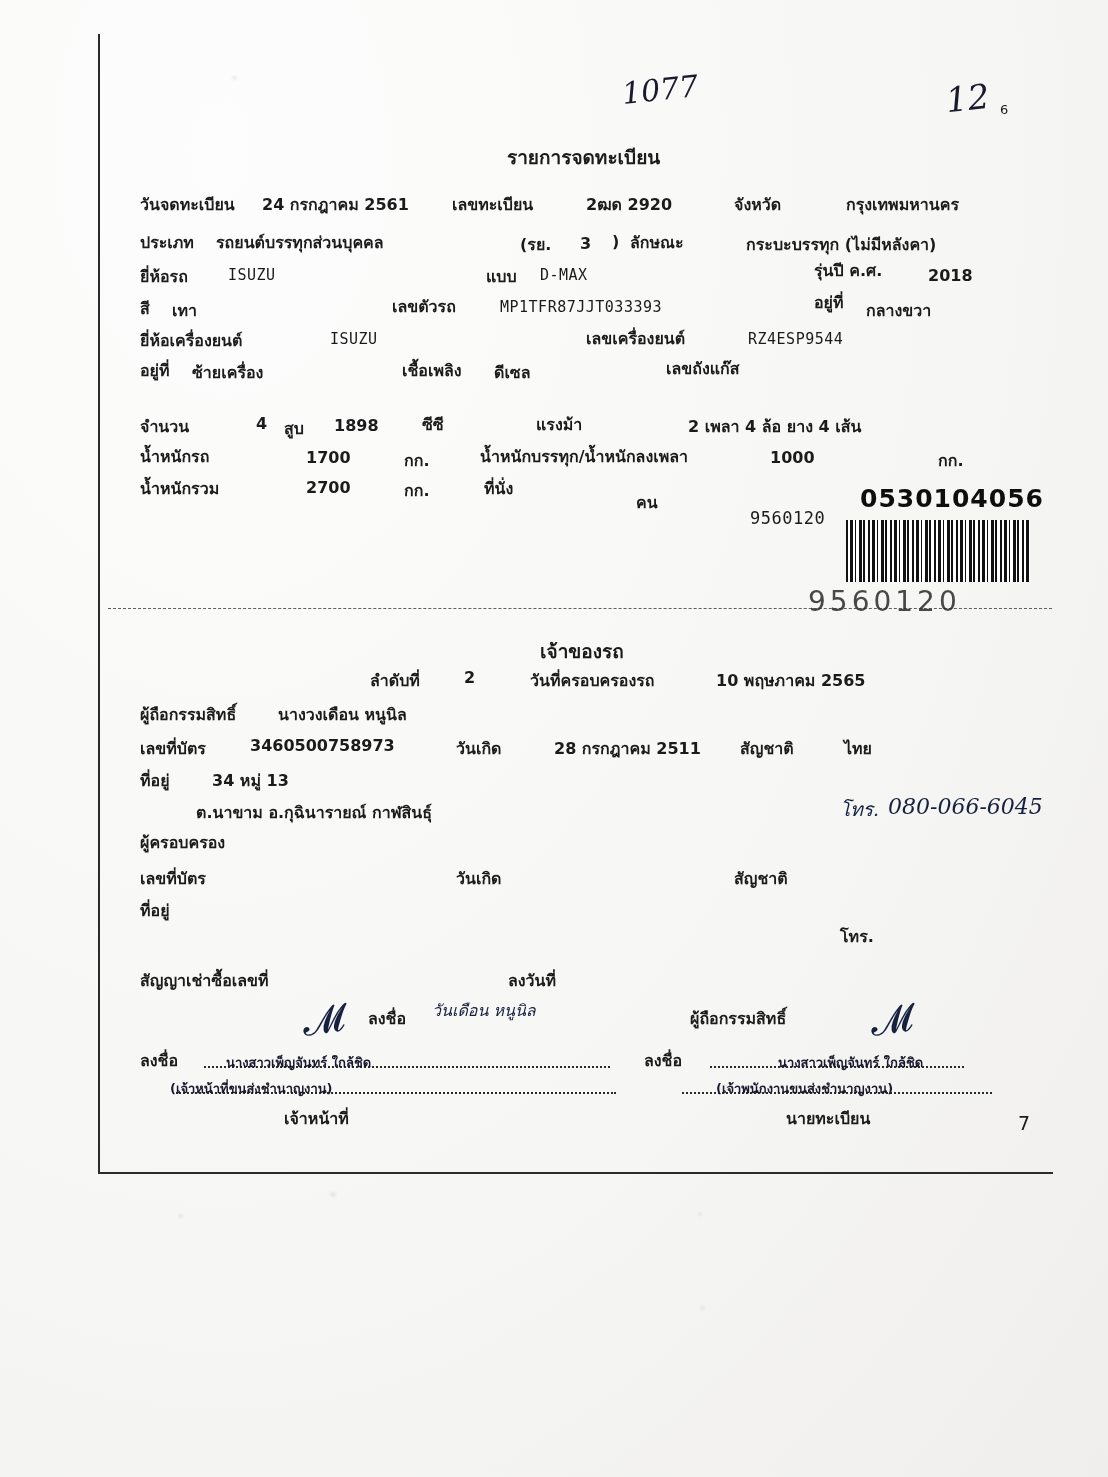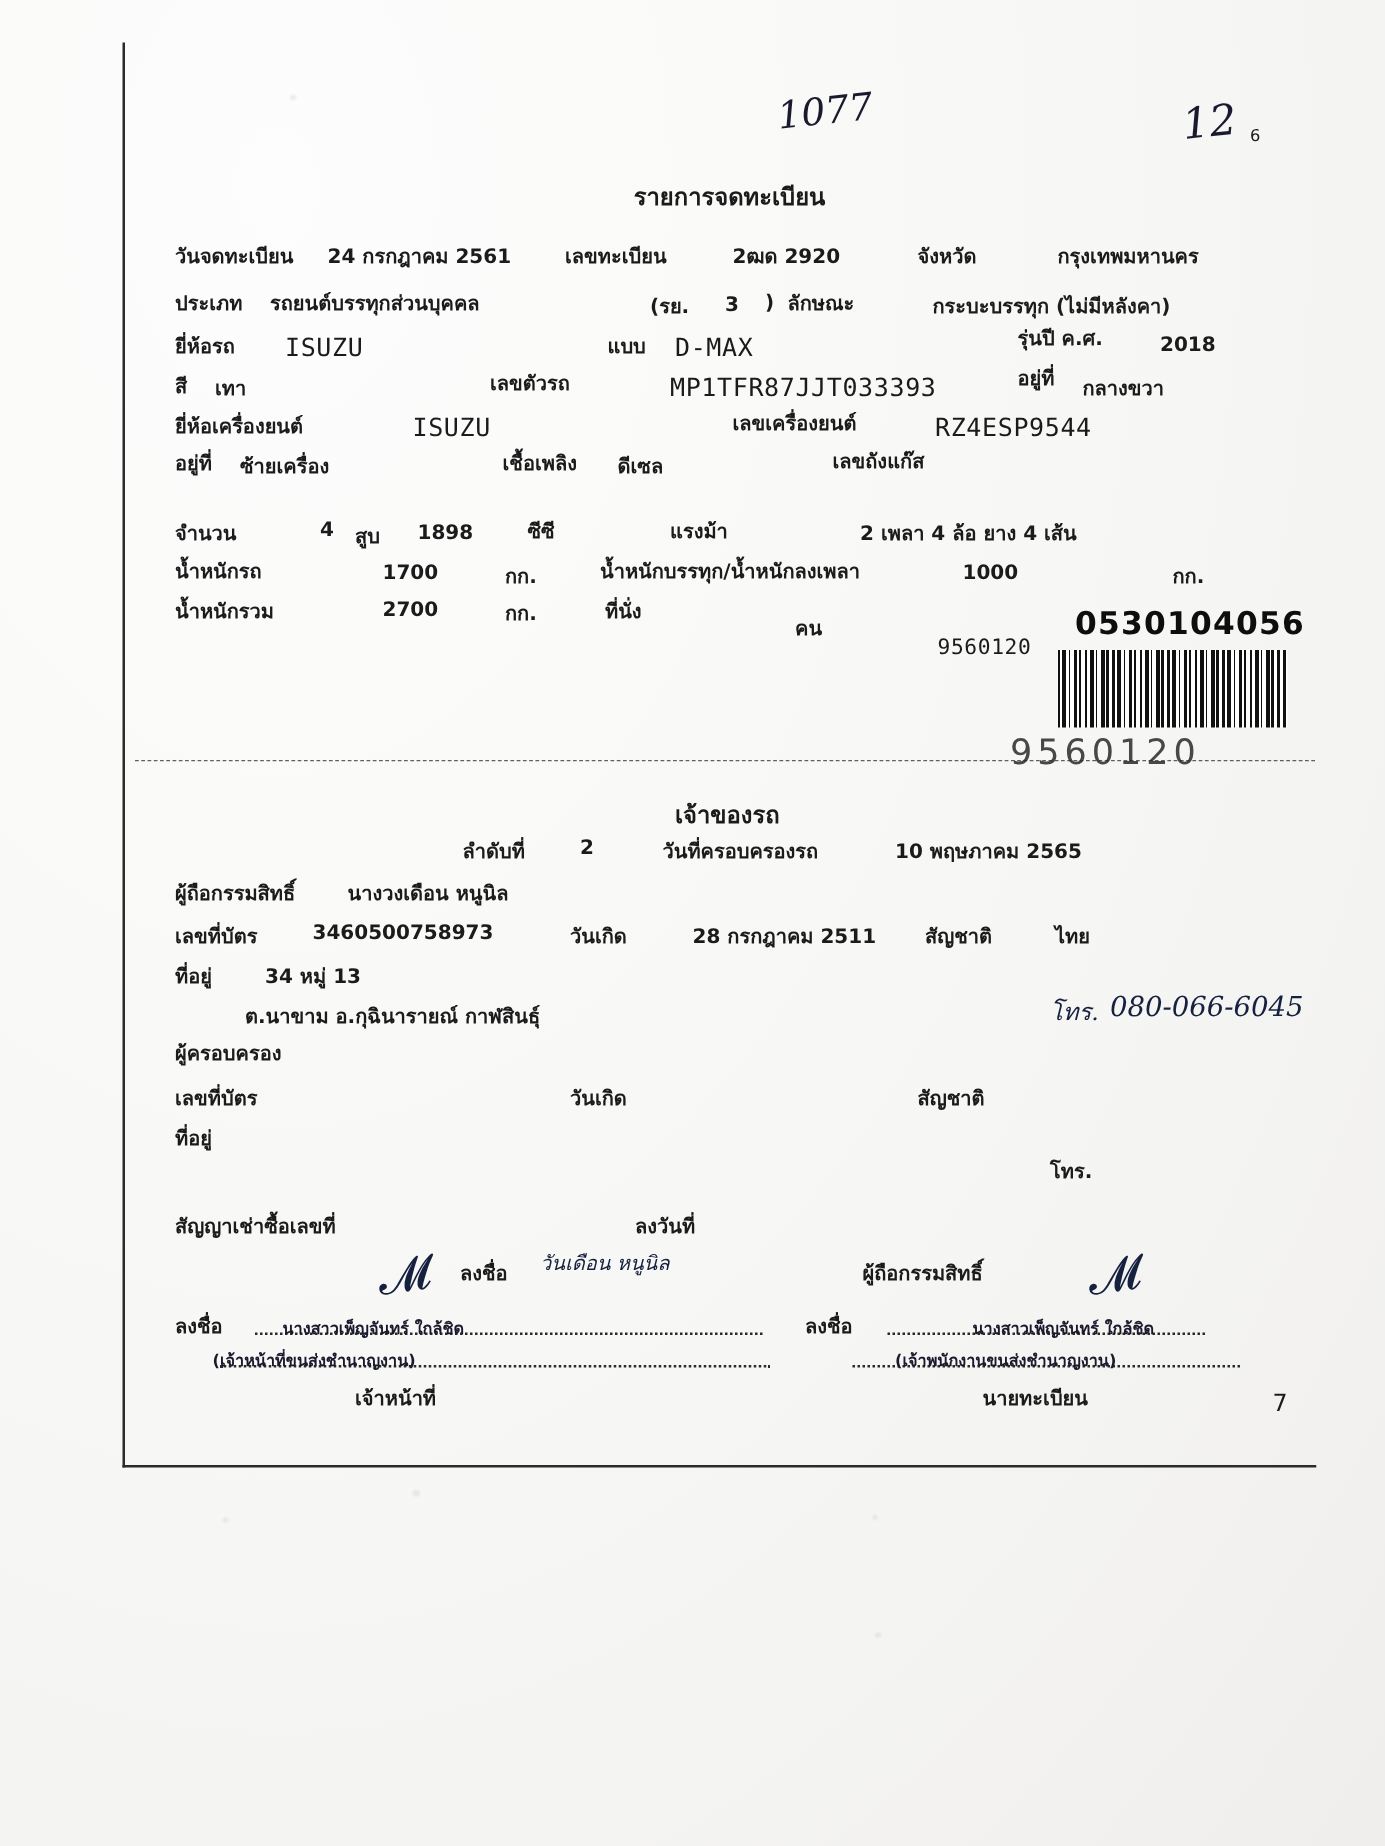--- a/index.html
+++ b/index.html
@@ -28,21 +28,21 @@
     border-top:1px dashed #3a3a3a;opacity:.8;
   }
   .t{
     position:absolute;
     white-space:nowrap;
     font-family:"DejaVu Sans", sans-serif;
     font-size:16px;
     color:#1b1b1b;
   }
   .label{font-weight:700;letter-spacing:0px;}
-  .val{font-family:"DejaVu Sans Mono", monospace;font-size:20px;letter-spacing:0.5px;}
+  .val{font-family:"DejaVu Sans Mono", monospace;font-size:15px;letter-spacing:0.5px;}
   .valth{font-family:"DejaVu Sans", sans-serif;font-weight:700;font-size:16px;}
   .title{font-size:19px;font-weight:700;}
   .small{font-size:13px;}
   .hand{
     font-family:"DejaVu Serif", serif;
     font-style:italic;
     color:#16213f;
   }
   .hw-num{
     position:absolute;
@@ -126,21 +126,21 @@
 <div class="t label" style="left:140px;top:264px;">ยี่ห้อรถ</div>
 <div class="t val" style="left:228px;top:266px;">ISUZU</div>
 <div class="t label" style="left:486px;top:264px;">แบบ</div>
 <div class="t val" style="left:540px;top:266px;">D-MAX</div>
 <div class="t label" style="left:814px;top:258px;">รุ่นปี ค.ศ.</div>
 <div class="t valth" style="left:928px;top:266px;">2018</div>
 
 <div class="t label" style="left:140px;top:296px;">สี</div>
 <div class="t valth" style="left:172px;top:298px;">เทา</div>
 <div class="t label" style="left:392px;top:294px;">เลขตัวรถ</div>
-<div class="t val" style="left:500px;top:298px;margin-left:36px;">MP1TFR87JJT033393</div>
+<div class="t val" style="left:500px;top:298px;">MP1TFR87JJT033393</div>
 <div class="t label" style="left:814px;top:290px;">อยู่ที่</div>
 <div class="t valth" style="left:866px;top:298px;">กลางขวา</div>
 
 <div class="t label" style="left:140px;top:328px;">ยี่ห้อเครื่องยนต์</div>
 <div class="t val" style="left:330px;top:330px;">ISUZU</div>
 <div class="t label" style="left:586px;top:326px;">เลขเครื่องยนต์</div>
 <div class="t val" style="left:748px;top:330px;">RZ4ESP9544</div>
 
 <div class="t label" style="left:140px;top:358px;">อยู่ที่</div>
 <div class="t valth" style="left:192px;top:360px;">ซ้ายเครื่อง</div>

